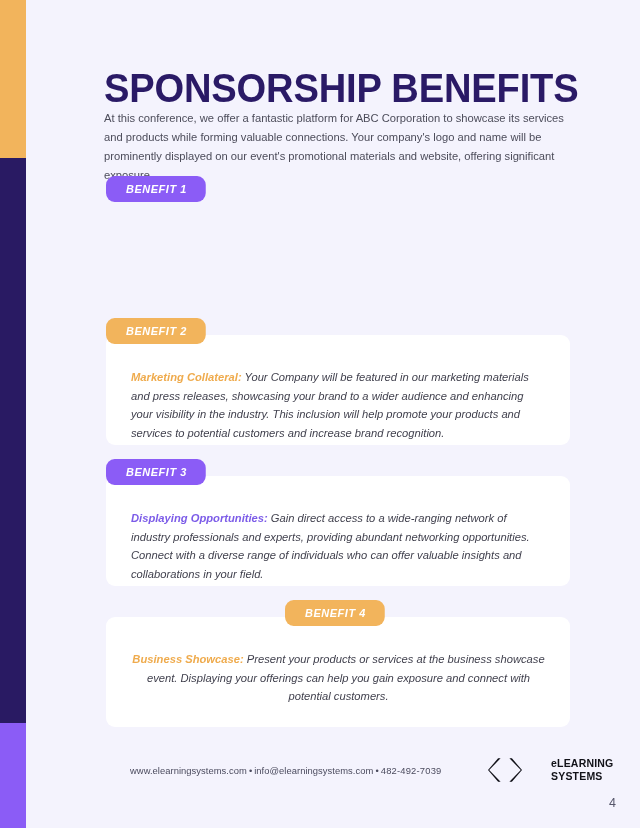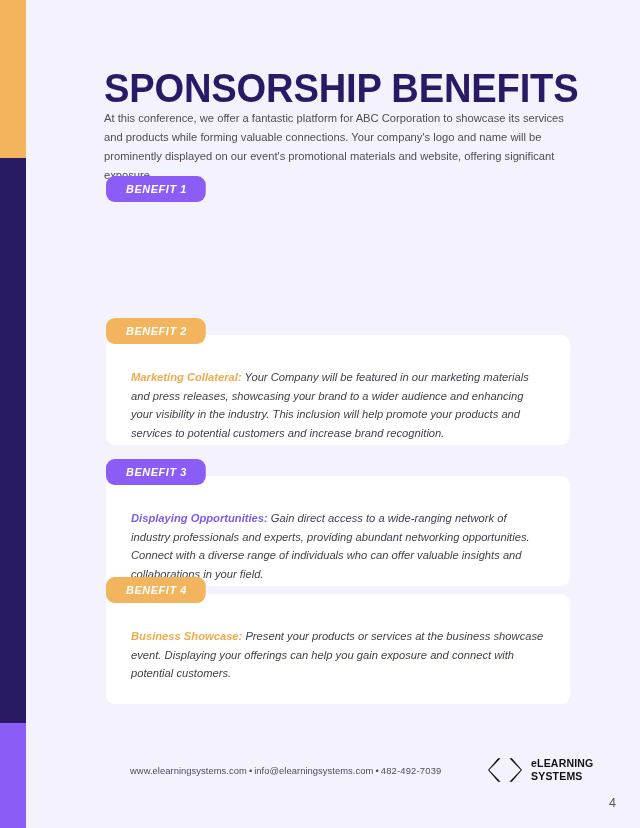--- a/index.html
+++ b/index.html
@@ -101,21 +101,21 @@
   .lead.purple { color: #7c5ce8; }
   .lead.orange { color: #efab4d; }
 
   
   .b1 { top: 176px; }
   .b1 .card { height: 93px; }
   .b2 { top: 318px; }
   .b2 .card { height: 110px; }
   .b3 { top: 459px; }
   .b3 .card { height: 110px; }
-  .b4 { top: 577px; }
+  .b4 { top: 600px; text-align: center; }
   .b4 .card { height: 110px; }
 
   
   .footer {
     position: absolute;
     left: 0;
     top: 757px;
     width: 614px;
     height: 40px;
   }
@@ -146,20 +146,21 @@
     color: #111118;
   }
   .logo-chevrons svg { display: block; }
   .logo-words {
     font-size: 10.5px;
     font-weight: bold;
     line-height: 12.6px;
     letter-spacing: 0.2px;
     color: #111118;
     white-space: nowrap;
+    margin-left: 20px;
   }
 
   .page-number {
     position: absolute;
     left: 583px;
     top: 796px;
     font-size: 12.5px;
     color: #56566a;
   }
 </style>

